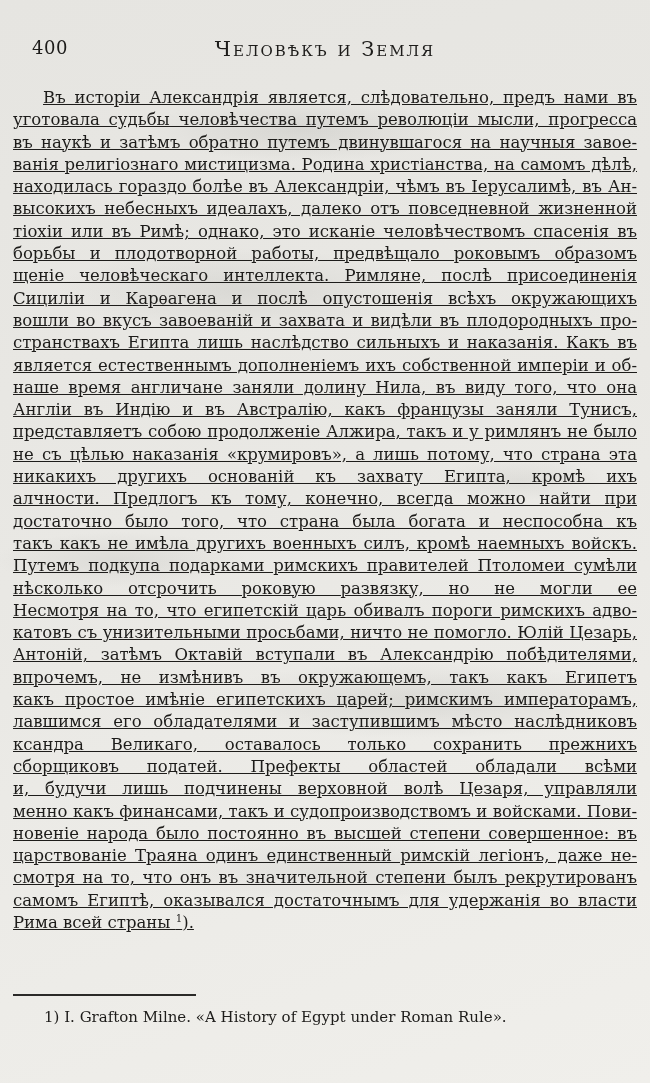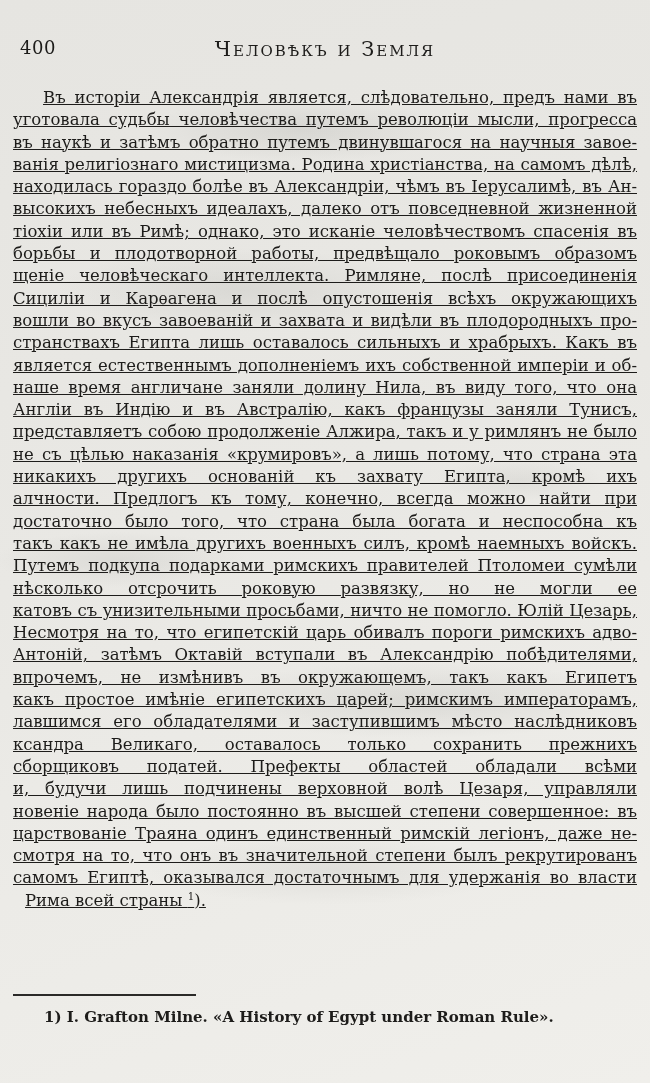--- a/index.html
+++ b/index.html
@@ -23,21 +23,21 @@
       radial-gradient(ellipse 260px 50px at 330px 870px, rgba(150,150,146,0.15), rgba(0,0,0,0) 70%),
       radial-gradient(ellipse 120px 30px at 520px 480px, rgba(150,150,146,0.14), rgba(0,0,0,0) 70%);
   }
   .page-header {
     position: absolute;
     top: 37px; left: 0; right: 0;
     height: 24px;
   }
   .page-number {
     position: absolute;
-    left: 20px; top: 0;
+    left: 32px; top: 0;
     font-size: 18px;
     letter-spacing: 0.5px;
   }
   .running-title {
     text-align: center;
     font-variant: small-caps;
     font-size: 21px;
     letter-spacing: 2px;
   }
   .body-text {
@@ -51,42 +51,40 @@
     height: 22.3px;
     overflow: hidden;
     text-align: justify;
     text-align-last: justify;
     text-decoration: underline;
   }
   .paragraph-lines .tline:first-child { text-indent: 30px; }
   .tline.last-line {
     text-align: left;
     text-align-last: left;
-    margin-left: 12px;
   }
   sup.footnote-ref {
     font-size: 0.62em;
     line-height: 0;
     vertical-align: super;
   }
   .footnote-rule {
     position: absolute;
     top: 994px; left: 13px;
     width: 183px; height: 2px;
     background: #2b2a28;
   }
   .footnote {
     position: absolute;
     top: 1007px; left: 13px;
     width: 624px;
     padding-left: 31px;
     box-sizing: border-box;
     font-size: 15px;
     line-height: 20px;
-    font-weight: bold;
   }
 </style>
 </head>
 <body>
 
 <div class="scan-texture"></div>
 
 <div class="page-header">
   <span class="page-number">400</span>
   <div class="running-title">Человѣкъ и Земля</div>
@@ -98,41 +96,42 @@
       <div class="tline">уготовала судьбы человѣчества путемъ революціи мысли, прогресса</div>
       <div class="tline">въ наукѣ и затѣмъ обратно путемъ двинувшагося на научныя завое-</div>
       <div class="tline">ванія религіознаго мистицизма. Родина христіанства, на самомъ дѣлѣ,</div>
       <div class="tline">находилась гораздо болѣе въ Александріи, чѣмъ въ Іерусалимѣ, въ Ан-</div>
       <div class="tline">высокихъ небесныхъ идеалахъ, далеко отъ повседневной жизненной</div>
       <div class="tline">тіохіи или въ Римѣ; однако, это исканіе человѣчествомъ спасенія въ</div>
       <div class="tline">борьбы и плодотворной работы, предвѣщало роковымъ образомъ порабо-</div>
       <div class="tline">щеніе человѣческаго интеллекта. Римляне, послѣ присоединенія богатой</div>
       <div class="tline">Сициліи и Карѳагена и послѣ опустошенія всѣхъ окружающихъ странъ,</div>
       <div class="tline">вошли во вкусъ завоеваній и захвата и видѣли въ плодородныхъ про-</div>
-      <div class="tline">странствахъ Египта лишь оставалось сильныхъ и храбрыхъ. Какъ въ</div>
+      <div class="tline">странствахъ Египта лишь наслѣдство сильныхъ и наказанія. Какъ въ</div>
       <div class="tline">является естественнымъ дополненіемъ ихъ собственной имперіи и об-</div>
       <div class="tline">наше время англичане заняли долину Нила, въ виду того, что она</div>
       <div class="tline">Англіи въ Индію и въ Австралію, какъ французы заняли Тунисъ, отнюдь</div>
       <div class="tline">представляетъ собою продолженіе Алжира, такъ и у римлянъ не было</div>
       <div class="tline">не съ цѣлью наказанія «крумировъ», а лишь потому, что страна эта</div>
       <div class="tline">никакихъ другихъ основаній къ захвату Египта, кромѣ ихъ собственной</div>
       <div class="tline">алчности. Предлогъ къ тому, конечно, всегда можно найти при желаніи—</div>
       <div class="tline">достаточно было того, что страна была богата и неспособна къ защитѣ,</div>
       <div class="tline">такъ какъ не имѣла другихъ военныхъ силъ, кромѣ наемныхъ войскъ.</div>
       <div class="tline">Путемъ подкупа подарками римскихъ правителей Птоломеи сумѣли</div>
       <div class="tline">нѣсколько отсрочить роковую развязку, но не могли ее предотвратить.</div>
+      <div class="tline">Несмотря на то, что египетскій царь обивалъ пороги римскихъ адво-</div>
       <div class="tline">катовъ съ унизительными просьбами, ничто не помогло. Юлій Цезарь,</div>
-      <div class="tline">Несмотря на то, что египетскій царь обивалъ пороги римскихъ адво-</div>
       <div class="tline">Антоній, затѣмъ Октавій вступали въ Александрію побѣдителями, ничего,</div>
       <div class="tline">впрочемъ, не измѣнивъ въ окружающемъ, такъ какъ Египетъ управлялся,</div>
       <div class="tline">какъ простое имѣніе египетскихъ царей; римскимъ императорамъ, сдѣ-</div>
       <div class="tline">лавшимся его обладателями и заступившимъ мѣсто наслѣдниковъ Але-</div>
       <div class="tline">ксандра Великаго, оставалось только сохранить прежнихъ чиновниковъ и</div>
       <div class="tline">сборщиковъ податей. Префекты областей обладали всѣми полномочіями</div>
       <div class="tline">и, будучи лишь подчинены верховной волѣ Цезаря, управляли одновре-</div>
+      <div class="tline">менно какъ финансами, такъ и судопроизводствомъ и войсками. Пови-</div>
       <div class="tline">новеніе народа было постоянно въ высшей степени совершенное: въ</div>
       <div class="tline">царствованіе Траяна одинъ единственный римскій легіонъ, даже не-</div>
       <div class="tline">смотря на то, что онъ въ значительной степени былъ рекрутированъ въ</div>
       <div class="tline">самомъ Египтѣ, оказывался достаточнымъ для удержанія во власти</div>
     </div>
   <div class="tline last-line">
     <span>Рима всей страны </span><sup class="footnote-ref">1</sup><span>).</span>
   </div>
 </div>
 

